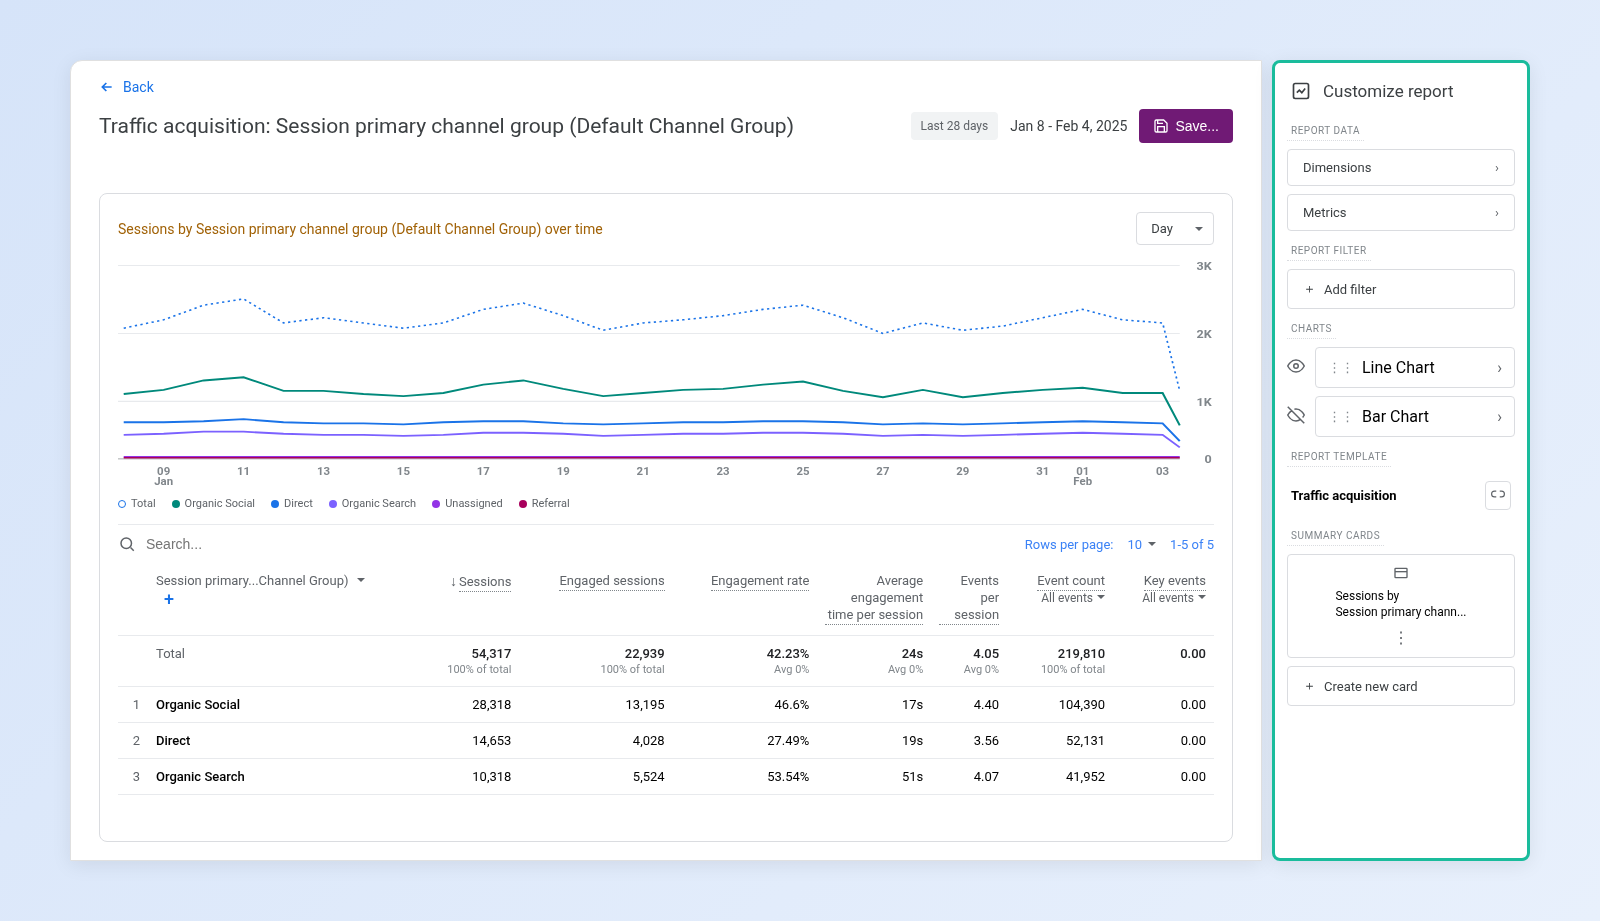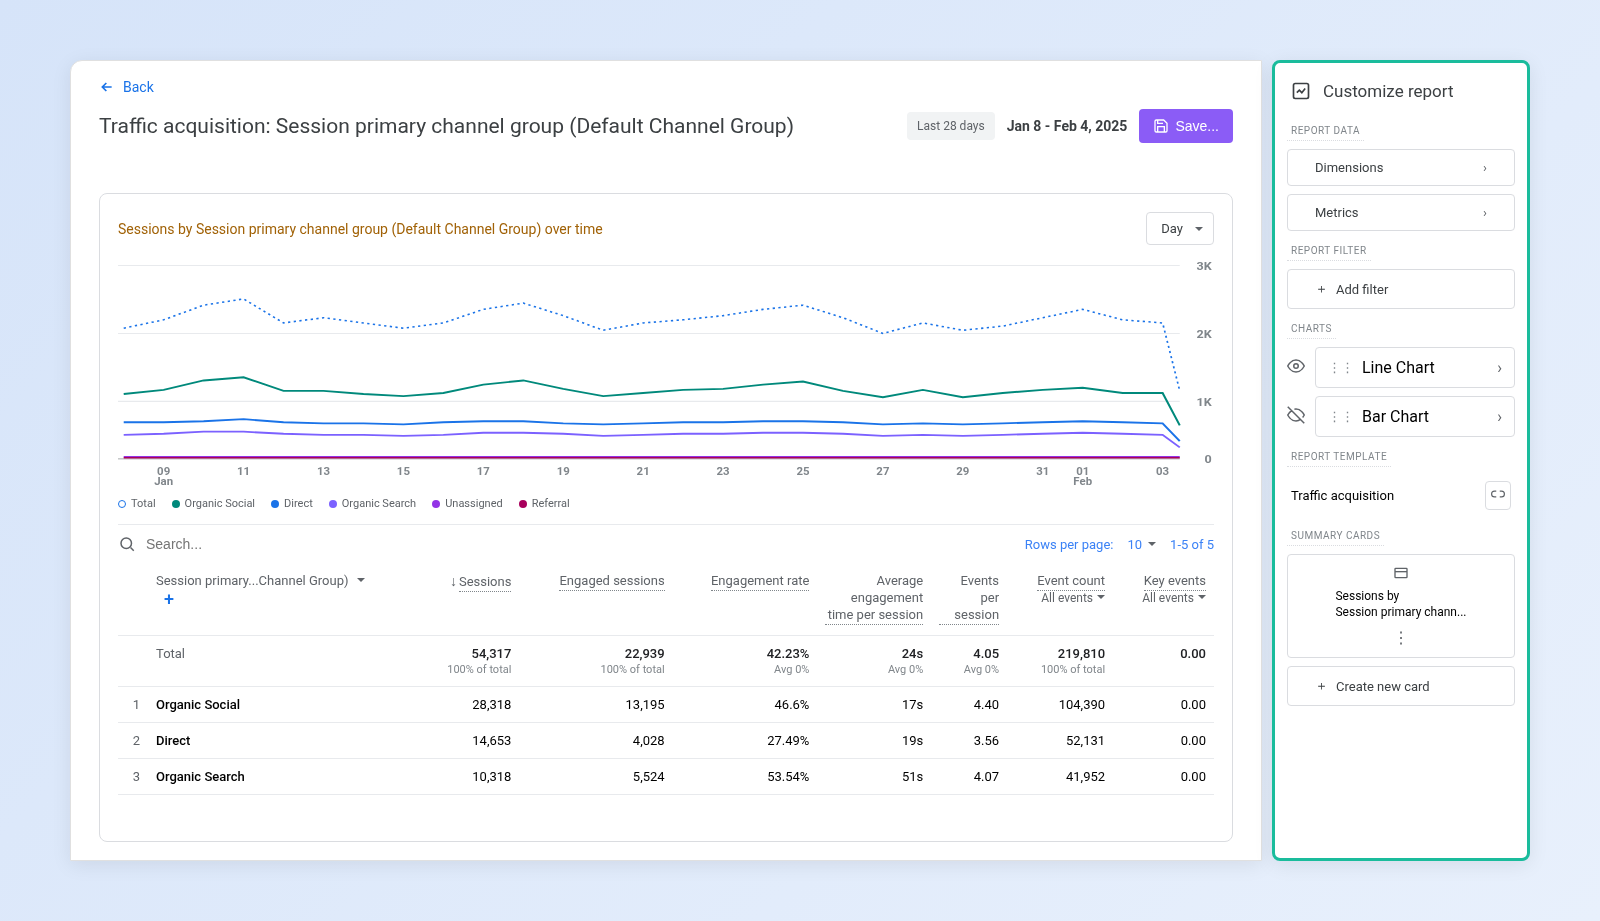--- a/index.html
+++ b/index.html
@@ -56,24 +56,24 @@
 .period-badge {
   background: #f1f3f4;
   color: #5f6368;
   font-size: 12px;
   padding: 7px 10px;
   border-radius: 4px;
 }
 .date-range {
   font-size: 14px;
   color: #3c4043;
-  font-weight: 700;
+  font-weight: 400;
 }
 .save-btn {
-  background: #8b5cf6;
+  background: #701a75;
   color: #fff;
   border: none;
   border-radius: 4px;
   padding: 9px 14px;
   font-size: 14px;
   display: flex;
   align-items: center;
   gap: 6px;
   cursor: pointer;
 }
@@ -89,21 +89,21 @@
 .card-header {
   display: flex;
   justify-content: space-between;
   align-items: center;
   margin-bottom: 10px;
 }
 .card-title { font-size: 14px; color: #a16207; }
 .day-select {
   border: 1px solid #dadce0;
   border-radius: 4px;
-  padding: 8px 30px 8px 14px;
+  padding: 8px 40px 8px 14px;
   font-size: 13px;
   color: #3c4043;
   position: relative;
   cursor: pointer;
 }
 .day-select::after {
   content: '';
   position: absolute;
   right: 10px; top: 14px;
   border: 4px solid transparent;
@@ -221,39 +221,39 @@
   font-size: 10px;
   color: #80868b;
   letter-spacing: 0.5px;
   padding: 6px 4px 4px;
   border-bottom: 1px dotted #dadce0;
   display: inline-block;
 }
 .side-item {
   border: 1px solid #dadce0;
   border-radius: 4px;
-  padding: 10px 27px;
+  padding: 10px 15px;
   font-size: 13px;
   color: #3c4043;
   display: flex;
   align-items: center;
   justify-content: space-between;
   cursor: pointer;
 }
 .chev { color: #5f6368; }
 .add-row { display: flex; align-items: center; gap: 8px; }
 .chart-row { display: flex; align-items: center; gap: 8px; }
 .chart-row .inner {
   flex: 1; border: 1px solid #dadce0; border-radius: 4px;
   padding: 10px 12px; display: flex; align-items: center; gap: 8px;
   justify-content: space-between;
 }
 .chart-row .vis-icon { width: 20px; color: #5f6368; }
 .drag-handle { color: #80868b; font-size: 13px; }
-.template-row { display: flex; justify-content: space-between; align-items: center; font-size: 13px; padding: 6px 4px; font-weight: 400; text-align: right; }
+.template-row { display: flex; justify-content: space-between; align-items: center; font-size: 13px; padding: 6px 4px; font-weight: 700; text-align: right; }
 .template-icon {
   border: 1px solid #dadce0; border-radius: 4px; padding: 5px; color: #5f6368;
 }
 .summary-card {
   border: 1px solid #dadce0; border-radius: 4px; padding: 10px;
   display: flex; align-items: center; gap: 8px; font-size: 12px; flex-direction: column;
 }
 .summary-card .txt { flex: 1; line-height: 1.3; }
 .kebab { color: #5f6368; font-size: 16px; cursor: pointer; }
 </style>

